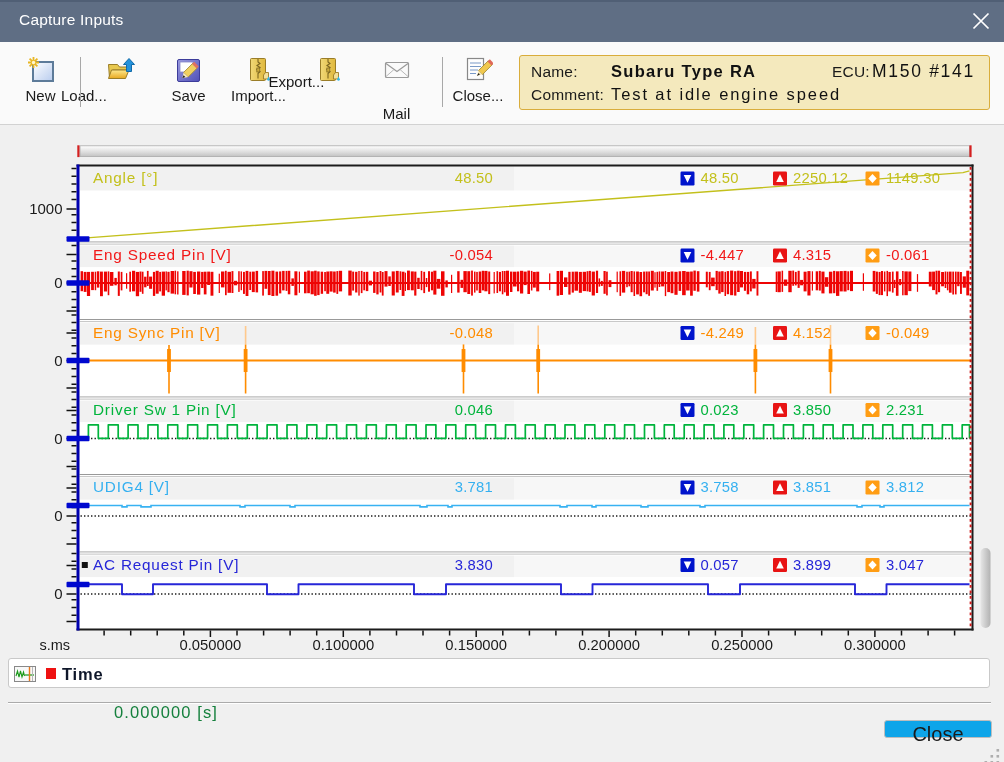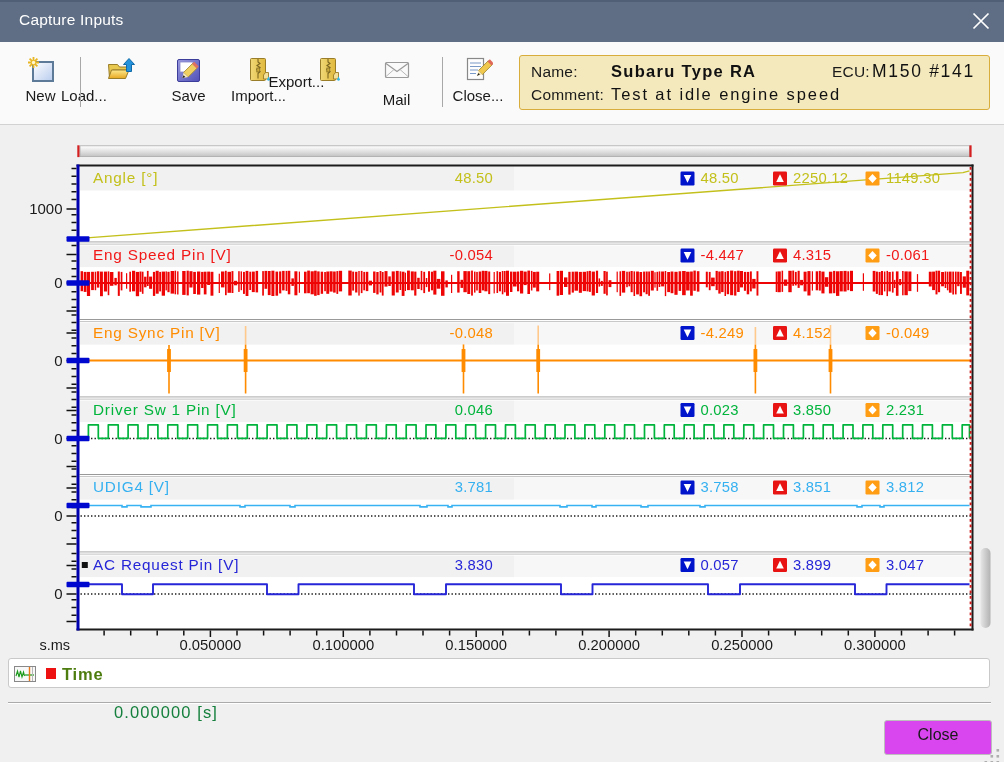--- a/index.html
+++ b/index.html
@@ -95,21 +95,21 @@
 </svg>
   </div>
 <div style="position:absolute;left:268.5px;top:73px;width:120px;text-align:left;font-size:15px;color:#1a1a1a">Export...</div>
 <div style="position:absolute;left:380.5px;top:56px;width:32px;height:28px;display:flex;justify-content:center">
     <svg width="30" height="28" viewBox="0 0 30 28">
 <rect x="3.5" y="6.5" width="23" height="15" rx="1" fill="#fafafa" stroke="#9a9a9a" stroke-width="1.2"></rect>
 <path d="M4 7.5l11 8 11-8" fill="none" stroke="#9a9a9a" stroke-width="1.2"></path>
 <path d="M4 20.5l8-7M26 20.5l-8-7" fill="none" stroke="#b8b8b8" stroke-width="1"></path>
 </svg>
   </div>
-<div style="position:absolute;left:336.5px;top:91px;width:120px;text-align:center;font-size:15px;color:#1a1a1a">Mail</div>
+<div style="position:absolute;left:336.5px;top:105px;width:120px;text-align:center;font-size:15px;color:#1a1a1a">Mail</div>
 <div style="position:absolute;left:462.0px;top:56px;width:32px;height:28px;display:flex;justify-content:center">
     <svg width="30" height="28" viewBox="0 0 30 28">
 <rect x="4.5" y="2.5" width="16" height="21" fill="#fdfdfd" stroke="#888888" stroke-width="1.2"></rect>
 <g stroke="#7a9ac8" stroke-width="1.2">
         <path d="M7 7h11M7 10.5h11M7 14h8M7 17.5h6"></path>
       </g>
 <g transform="rotate(45 21 13)">
         <rect x="18.2" y="4" width="5.6" height="14" fill="#f0c84e" stroke="#a08830" stroke-width="0.8"></rect>
 <rect x="18.2" y="2" width="5.6" height="3.2" fill="#e06858"></rect>
 <polygon points="18.2,18 23.8,18 21,23" fill="#f8e8b8"></polygon>
@@ -550,26 +550,26 @@
 
 <div class="abs" style="left:8px;top:658px;width:982px;height:30px;background:#ffffff;border:1.5px solid #c9c9c9;border-radius:3px;box-sizing:border-box"></div>
 <div class="abs" style="left:14px;top:666px"><svg width="22" height="16" viewBox="0 0 22 16">
 <rect x="0.5" y="0.5" width="21" height="15" fill="#f8f8f8" stroke="#888" stroke-width="1"></rect>
 <path d="M2 10l1.5-5 1.5 6 1.5-6 1.5 6 1.5-5 1 4" stroke="#1a9a1a" stroke-width="1.1" fill="none"></path>
 <path d="M11 9h9" stroke="#1a9a1a" stroke-width="1.2" fill="none"></path>
 <path d="M15.5 1v14" stroke="#e87818" stroke-width="1.4"></path>
 <path d="M18.5 1v14" stroke="#b8b8b8" stroke-width="1"></path>
 </svg></div>
 <div class="abs" style="left:45.5px;top:668px;width:10.5px;height:10.5px;background:#ee1111"></div>
-<div class="abs" style="left:62px;top:664.5px;font-size:16.5px;letter-spacing:0.8px;font-weight:bold;color:#4d7c0f">Time</div>
+<div class="abs" style="left:62px;top:664.5px;font-size:16.5px;letter-spacing:0.8px;font-weight:bold;color:#0f172a">Time</div>
 <div class="abs" style="left:114px;top:703px;font-size:16.5px;letter-spacing:1.1px;font-weight:normal;color:#15803d">0.000000 [s]</div>
 
 <div class="abs" style="left:8px;top:702px;width:983px;height:1px;background:#ababab"></div>
 <div class="abs" style="left:8px;top:703px;width:983px;height:1px;background:#ffffff"></div>
-<div class="abs" style="left:884px;top:719.5px;width:108px;height:35px;background:#d946ef;border:1px solid #bdbdbd;border-radius:3px;box-sizing:border-box;text-align:center;line-height:27px;font-size:16px;color:#1a1a1a">Close</div>
+<div class="abs" style="left:884px;top:719.5px;width:108px;height:18px;background:#0ea5e9;border:1px solid #bdbdbd;border-radius:3px;box-sizing:border-box;text-align:center;line-height:27px;font-size:20px;color:#1a1a1a">Close</div>
 <svg class="abs" style="left:984px;top:744px" width="20" height="18" viewBox="0 0 20 18">
 <g fill="#aeaeae">
       <rect x="12.5" y="5" width="2.6" height="2.6"></rect>
       <rect x="6.5" y="11" width="2.6" height="2.6"></rect>
       <rect x="12.5" y="11" width="2.6" height="2.6"></rect>
       <rect x="12.5" y="17" width="2.6" height="1"></rect>
       <rect x="6.5" y="17" width="2.6" height="1"></rect>
       <rect x="0.5" y="17" width="2.6" height="1"></rect>
     </g>
   </svg>

